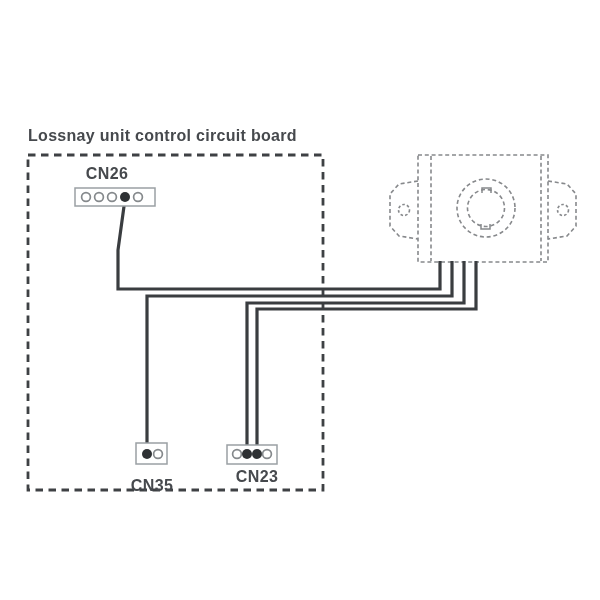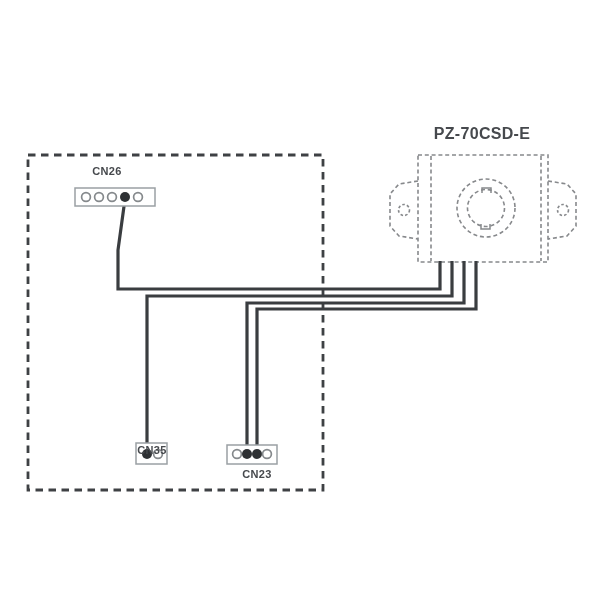--- a/index.html
+++ b/index.html
@@ -25,21 +25,21 @@
     font-weight: 700;
     color: var(--text, #46494d);
     white-space: nowrap;
     line-height: 1.1;
   }
   .title {
     font-size: 16px;
     letter-spacing: 0.3px;
   }
   .conn {
-    font-size: 11px;
+    font-size: 16px;
     letter-spacing: 0.4px;
   }
   .centered {
     transform: translateX(-50%);
   }
   
   .board-border {
     fill: none;
     stroke: var(--board-border, #3e4144);
     stroke-width: 2.8;
@@ -131,22 +131,22 @@
 
     <g>
       <rect x="227" y="445" width="50" height="19" class="cbox"></rect>
       <circle cx="237" cy="454" r="4.4" class="pin"></circle>
       <circle cx="247" cy="454" r="5" class="pin-filled"></circle>
       <circle cx="257" cy="454" r="5" class="pin-filled"></circle>
       <circle cx="267" cy="454" r="4.4" class="pin"></circle>
     </g>
   </svg>
 
+  <div class="label title" style="left:28px; top:127px">Lossnay unit control circuit board</div>
 
-  <div class="label title centered" style="left:482px; top:125px">PZ-70CSD-E</div>
 
   <div class="label conn centered" style="left:107px; top:165px">CN26</div>
 
-  <div class="label conn centered" style="left:152px; top:444px">CN35</div>
+  <div class="label conn centered" style="left:152px; top:477px">CN35</div>
 
   <div class="label conn centered" style="left:257px; top:468px">CN23</div>
 
 </div>
 
 </body></html>

